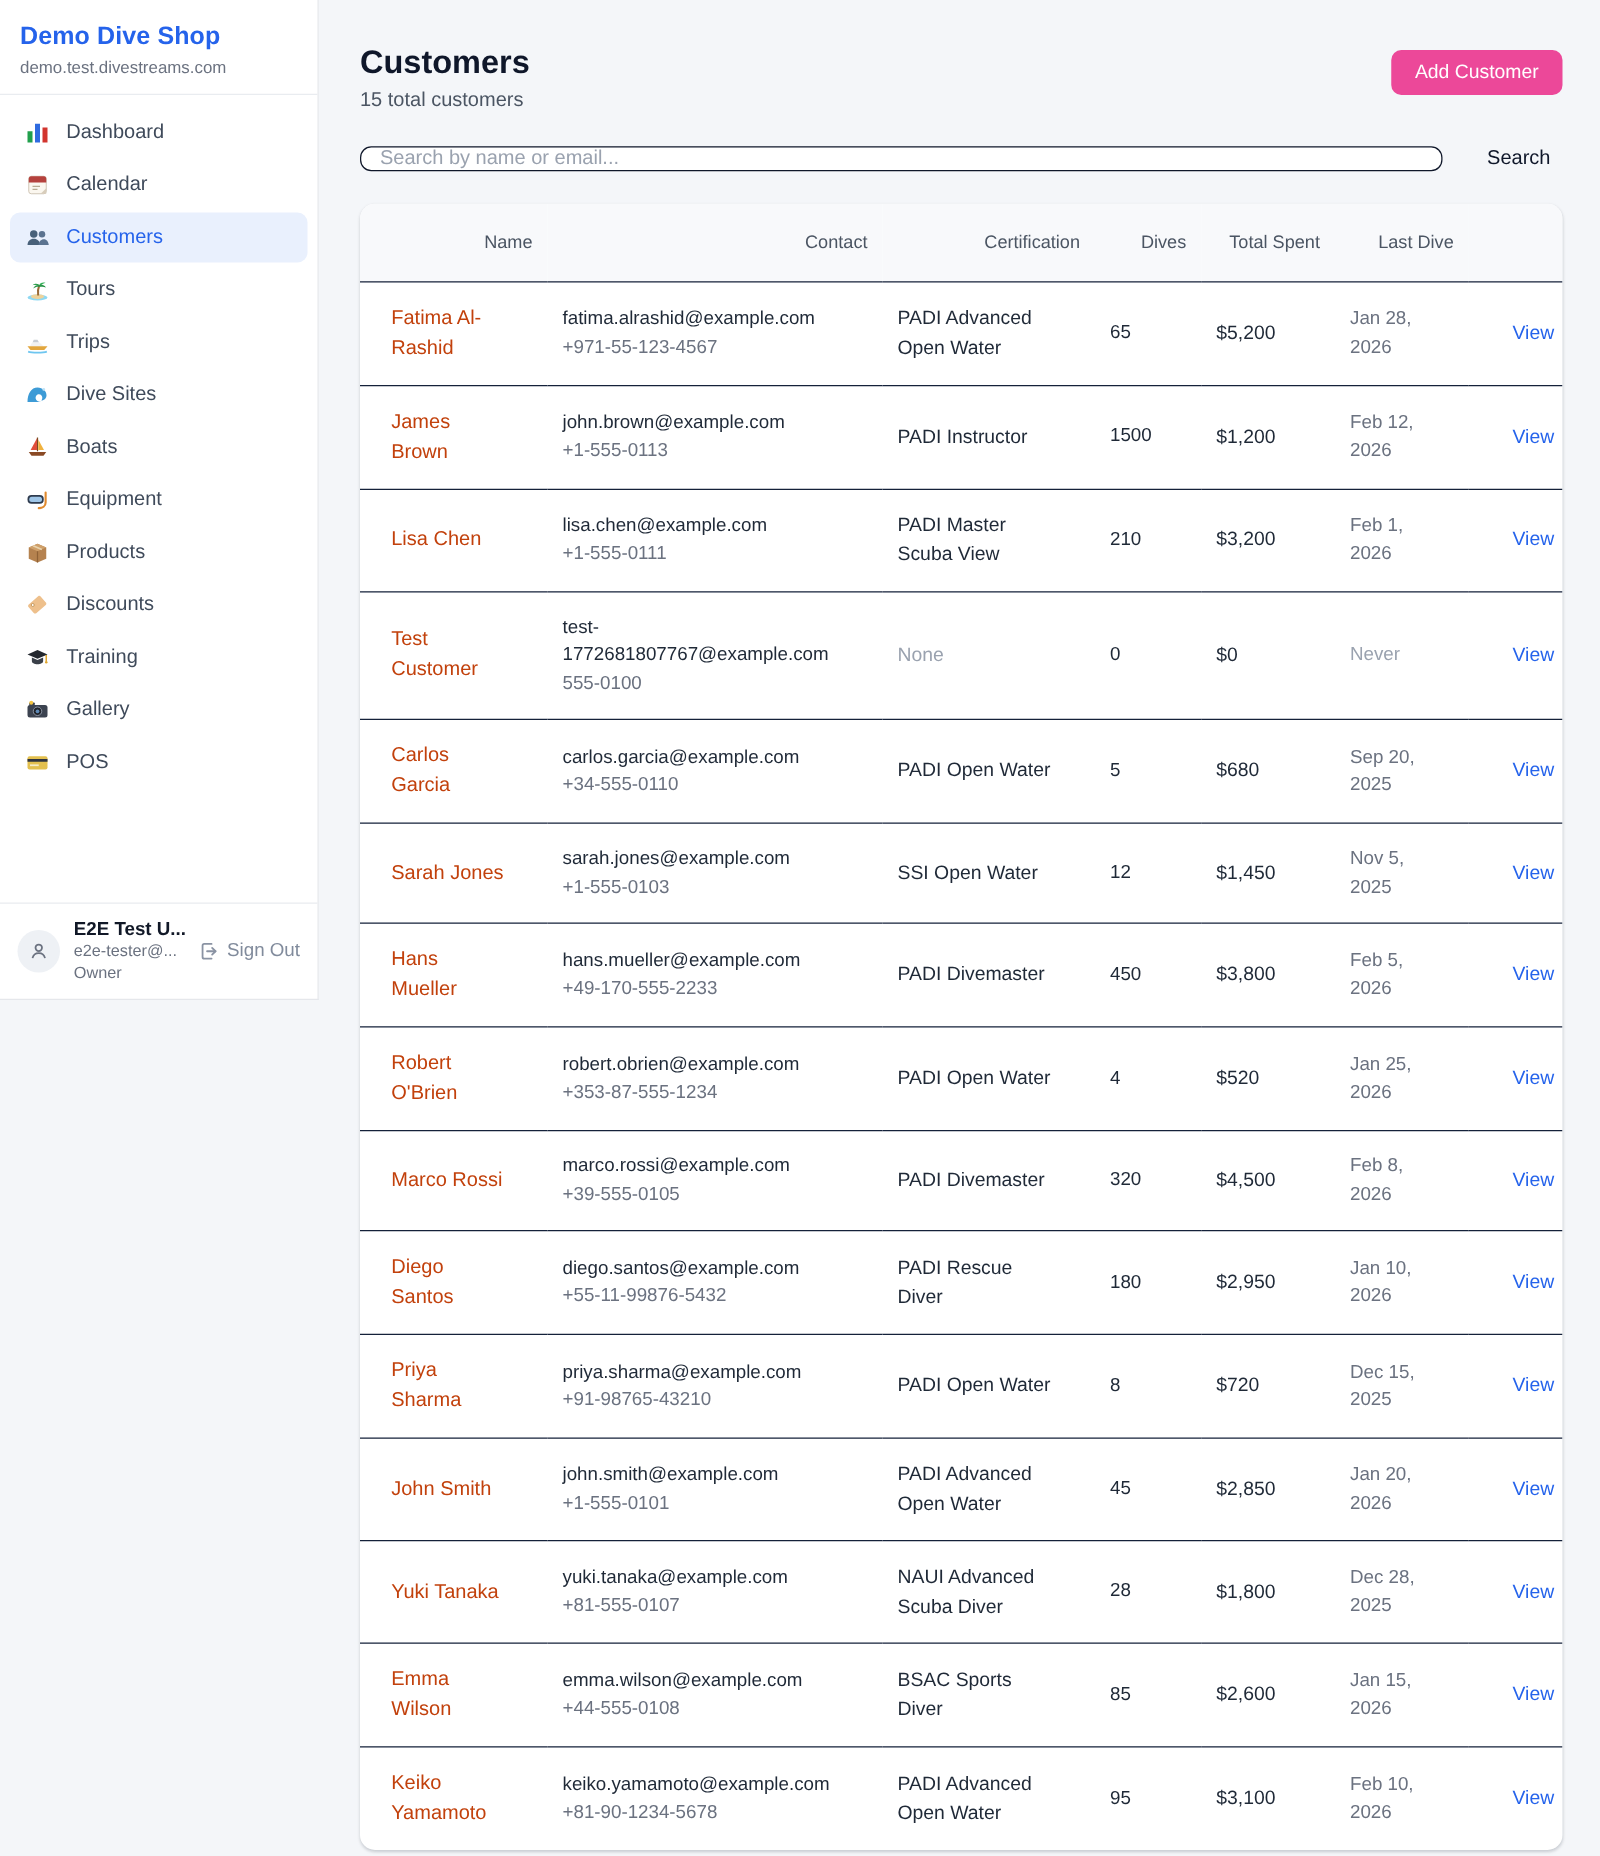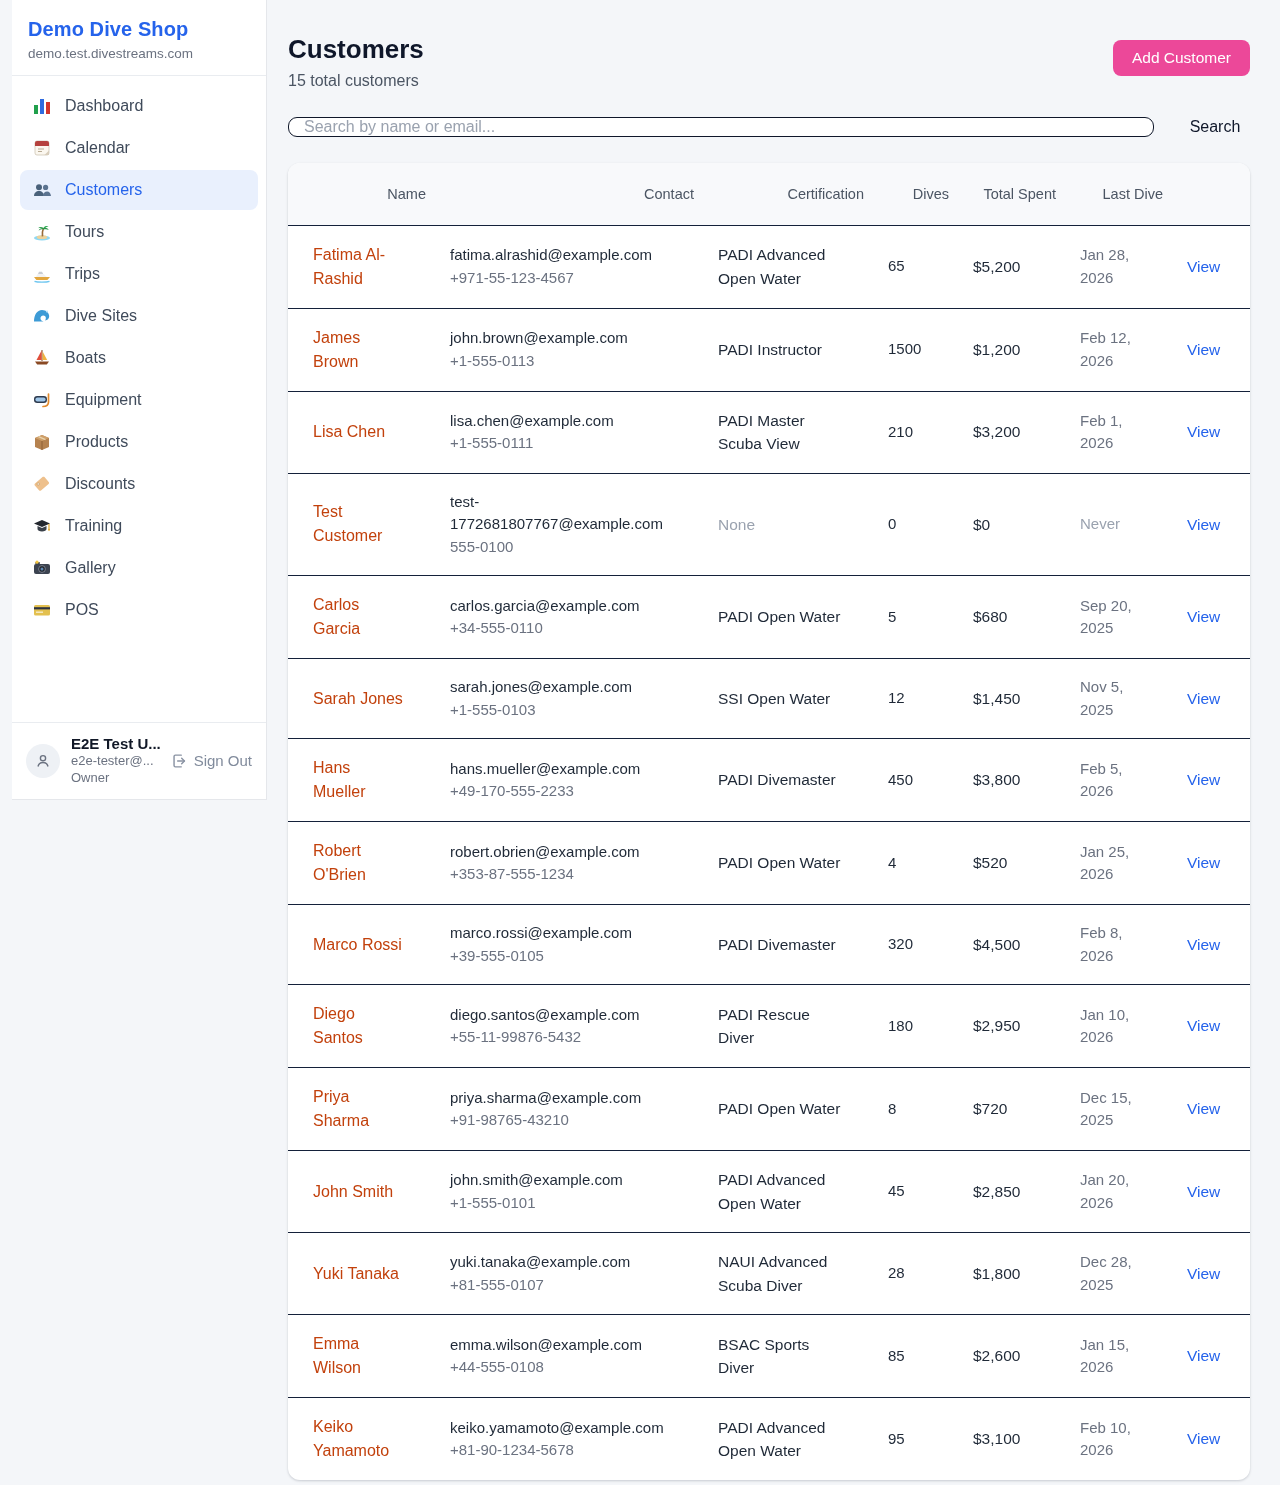--- a/index.html
+++ b/index.html
@@ -7,21 +7,21 @@
   body {
     width:1280px; min-height:1485px;
     background:#f4f6f9;
     font-family:"Liberation Sans", sans-serif;
     color:#111827;
   }
   .page { position:relative; width:1280px; min-height:1485px; }
 
   
   .sidebar {
-    position:absolute; left:12px; top:0; width:255px; height:800px;
+    position:absolute; left:0; top:0; width:255px; height:800px;
     background:#ffffff; border-right:1px solid #e5e7eb; border-bottom:1px solid #e5e7eb;
     display:flex; flex-direction:column;
   }
   .brand { padding:18px 16px 14px 16px; border-bottom:1px solid #e9ecf0; }
   .brand-title { color:#2563eb; font-size:20px; font-weight:700; letter-spacing:.1px; cursor:pointer; }
   .brand-domain { color:#6b7280; font-size:13.5px; margin-top:5px; }
   .nav { flex:1; padding:10px 8px 0 8px; overflow:hidden; }
   .nav-item {
     display:flex; align-items:center; gap:13px;
     padding:10px 12px; margin-bottom:2px;
@@ -92,21 +92,21 @@
   td.c-contact { padding-right:31px; }
   td.c-cert { padding-right:30px; }
   td.c-last { padding-right:20px; }
   .name-link { color:#c2410c; font-size:16px; font-weight:400; text-decoration:none; cursor:pointer; display:inline-block; }
   .email { color:#1f2937; font-size:15px; word-wrap:break-word; }
   .phone { color:#6b7280; font-size:15px; }
   .cert { color:#1f2937; font-size:15.5px;text-align:right; }
   .spent { font-size:15.5px; }
   .lastdive { color:#6b7280; }
   .muted { color:#9aa2af; }
-  .view-link { color:#2563eb; font-size:15.5px; text-decoration:none; cursor:pointer; }
+  .view-link { color:#2563eb; font-size:15.5px; text-decoration:none; cursor:pointer;margin-left:23px; }
 </style>
 </head>
 <body>
 
 <div class="page">
 
   <aside class="sidebar">
     <div class="brand">
       <div class="brand-title">Demo Dive Shop</div>
       <div class="brand-domain">demo.test.divestreams.com</div>

